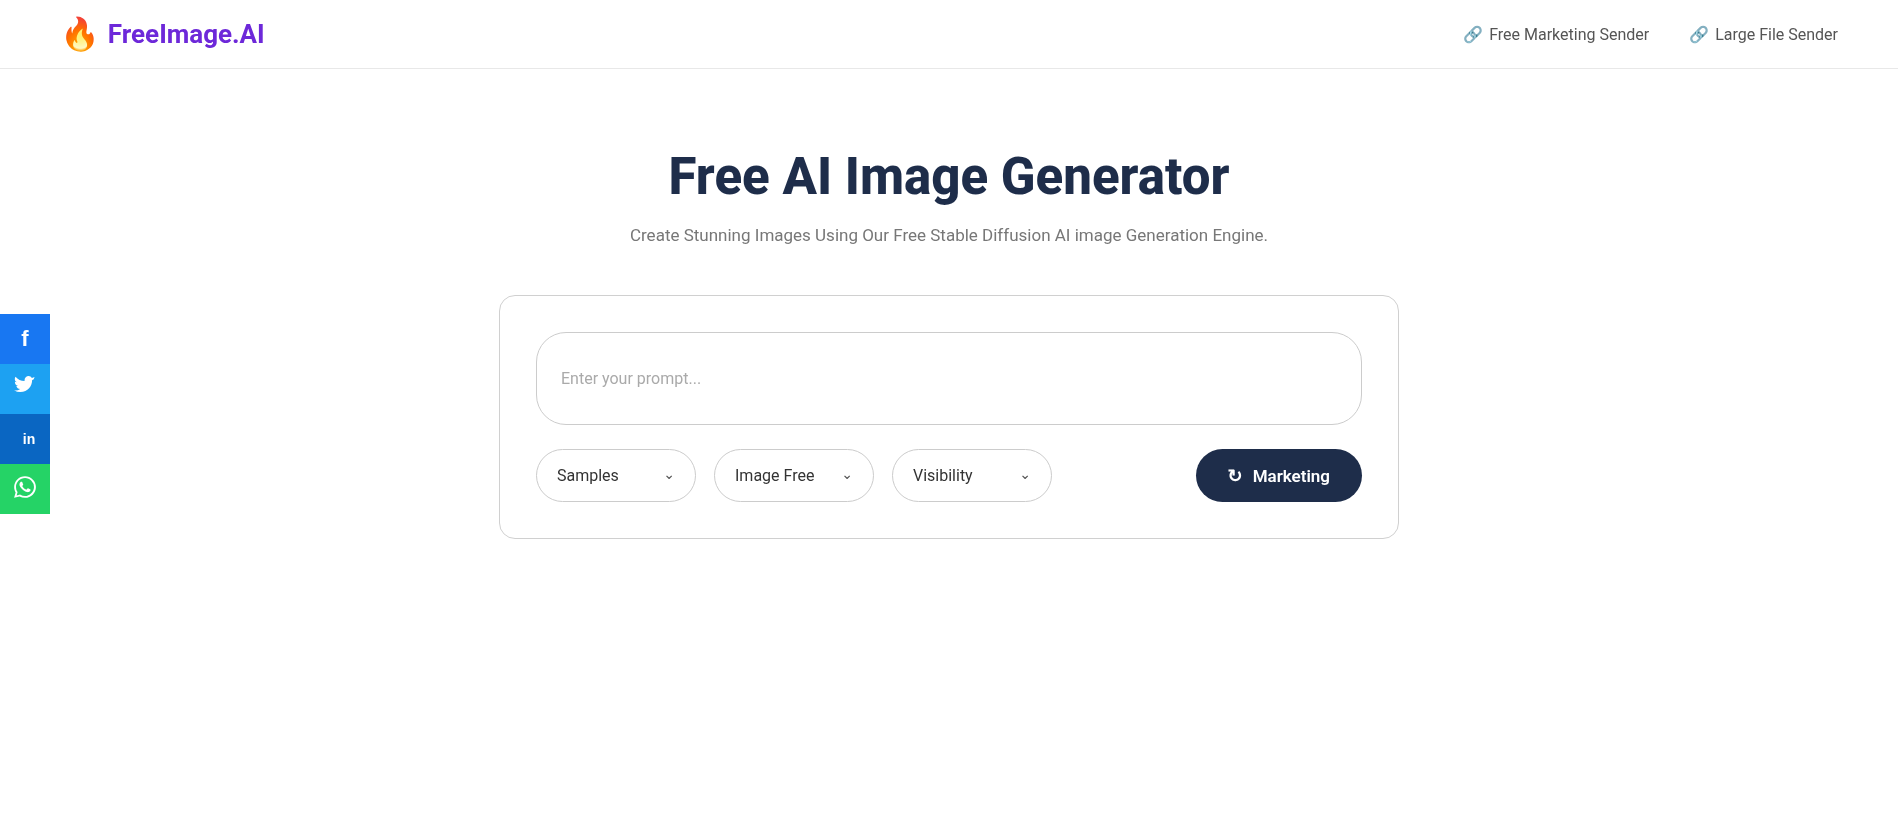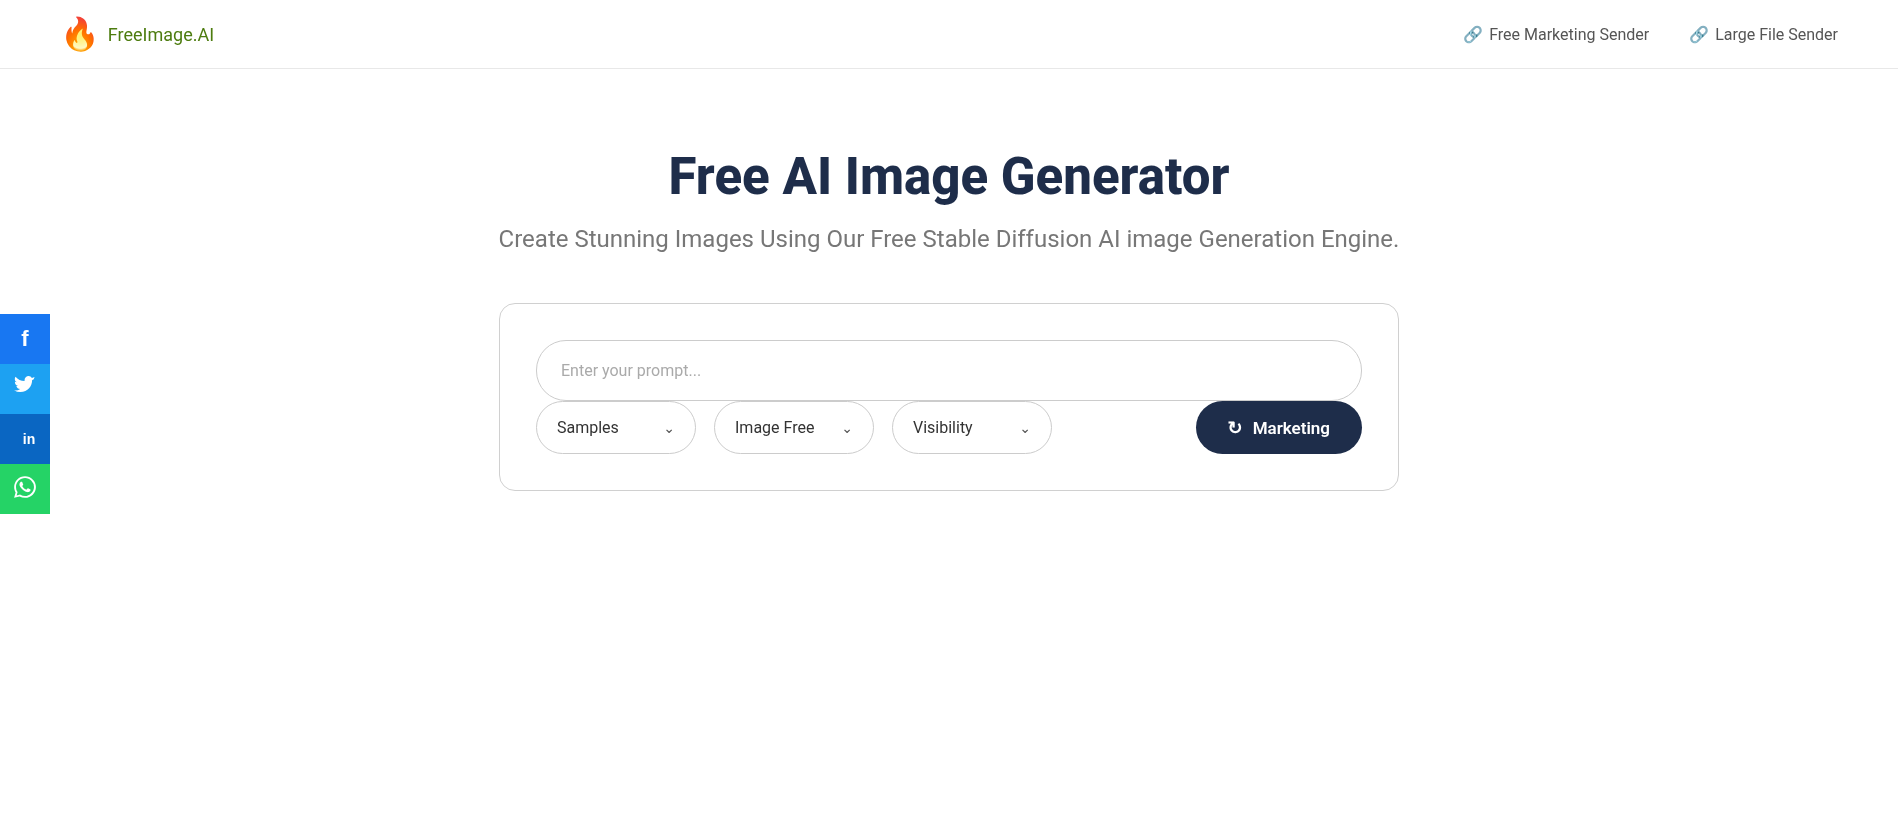--- a/index.html
+++ b/index.html
@@ -33,23 +33,23 @@
       text-decoration: none;
       color: #1e2d4a;
     }
 
     .logo-icon {
       font-size: 32px;
       line-height: 1;
     }
 
     .logo-text {
-      font-size: 18px;
-      font-weight: 400;
-      color: #4d7c0f;
+      font-size: 26px;
+      font-weight: 700;
+      color: #6d28d9;
     }
 
     .nav-links {
       display: flex;
       align-items: center;
       gap: 40px;
     }
 
     .nav-link {
       display: flex;
@@ -106,59 +106,59 @@
     .page-title {
       font-size: 51px;
       font-weight: 800;
       color: #1e2d4a;
       text-align: center;
       margin-bottom: 20px;
       line-height: 1.1;
     }
 
     .page-subtitle {
-      font-size: 24px;
+      font-size: 17px;
       color: #777;
       text-align: center;
       margin-bottom: 50px;
     }
 
     
     .generator-card {
       width: 900px;
       border: 1.5px solid #d0d0d0;
       border-radius: 16px;
       padding: 36px 36px 36px 36px;
       background: #fff;
     }
 
     .prompt-input {
       width: 100%;
-      padding: 20px 24px;
+      padding: 36px 24px;
       border: 1.5px solid #ccc;
       border-radius: 30px;
       font-size: 16px;
       color: #000000;
       outline: none;
+      margin-bottom: 24px;
       font-family: inherit;
     }
 
     .prompt-input::placeholder {
       color: #aaa;
     }
 
     .controls-row {
       display: flex;
       align-items: center;
       gap: 18px;
     }
 
     .dropdown {
       display: flex;
-      align-items: center;
       justify-content: space-between;
       padding: 16px 20px;
       border: 1.5px solid #ccc;
       border-radius: 30px;
       font-size: 16px;
       color: #333;
       background: #fff;
       cursor: pointer;
       min-width: 160px;
       font-family: inherit;

